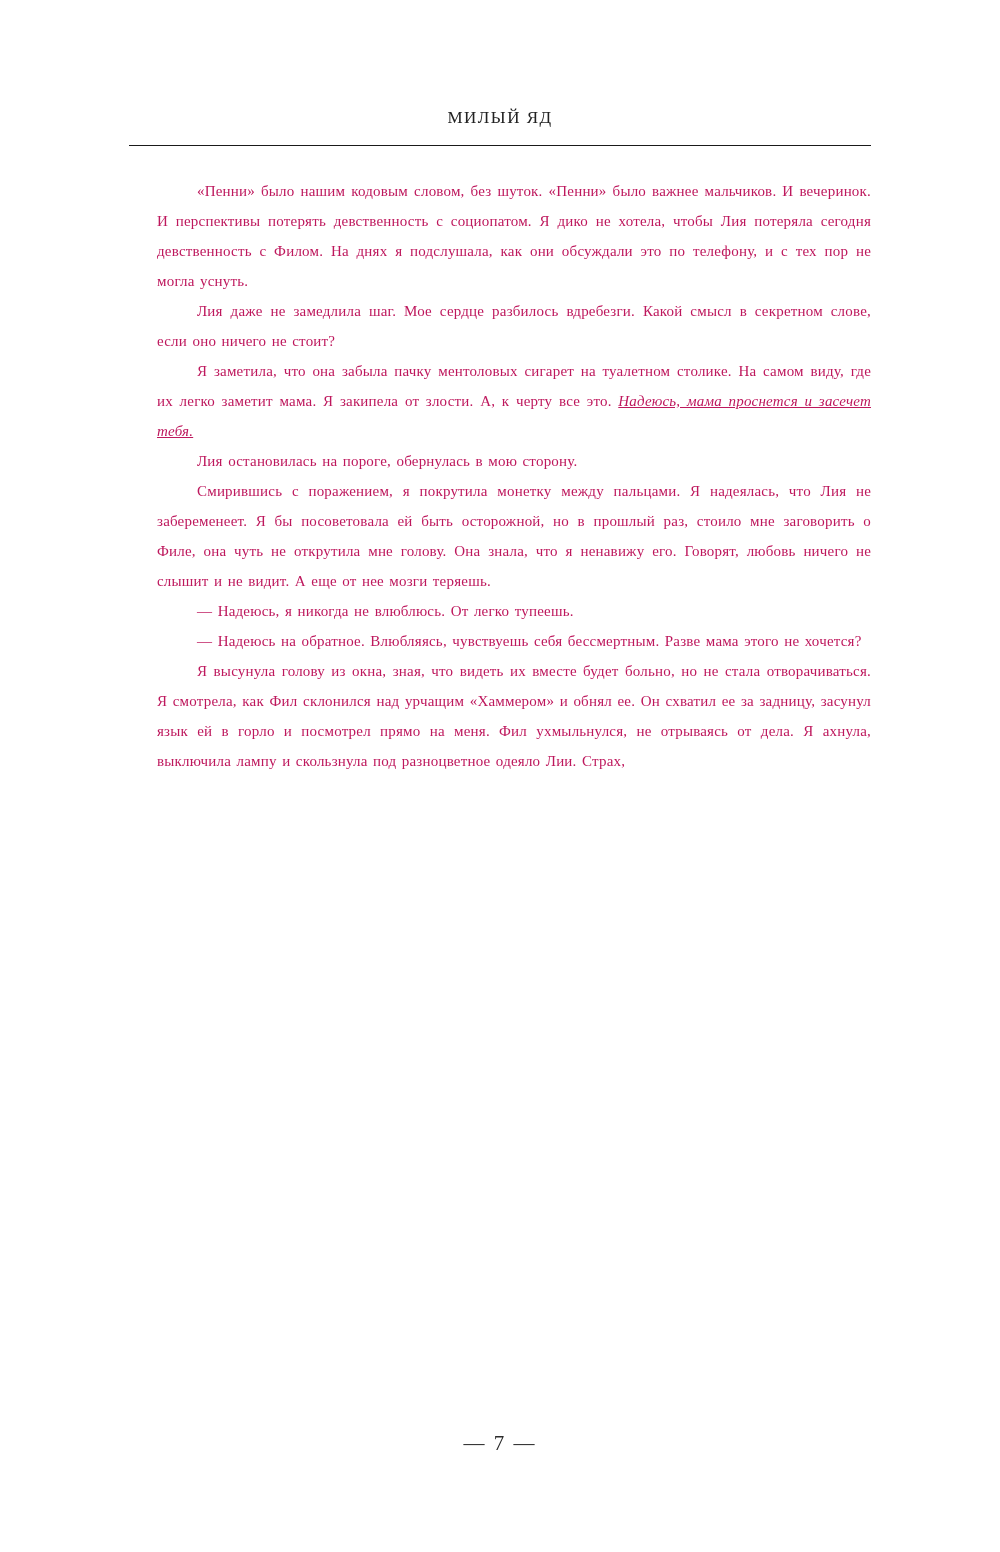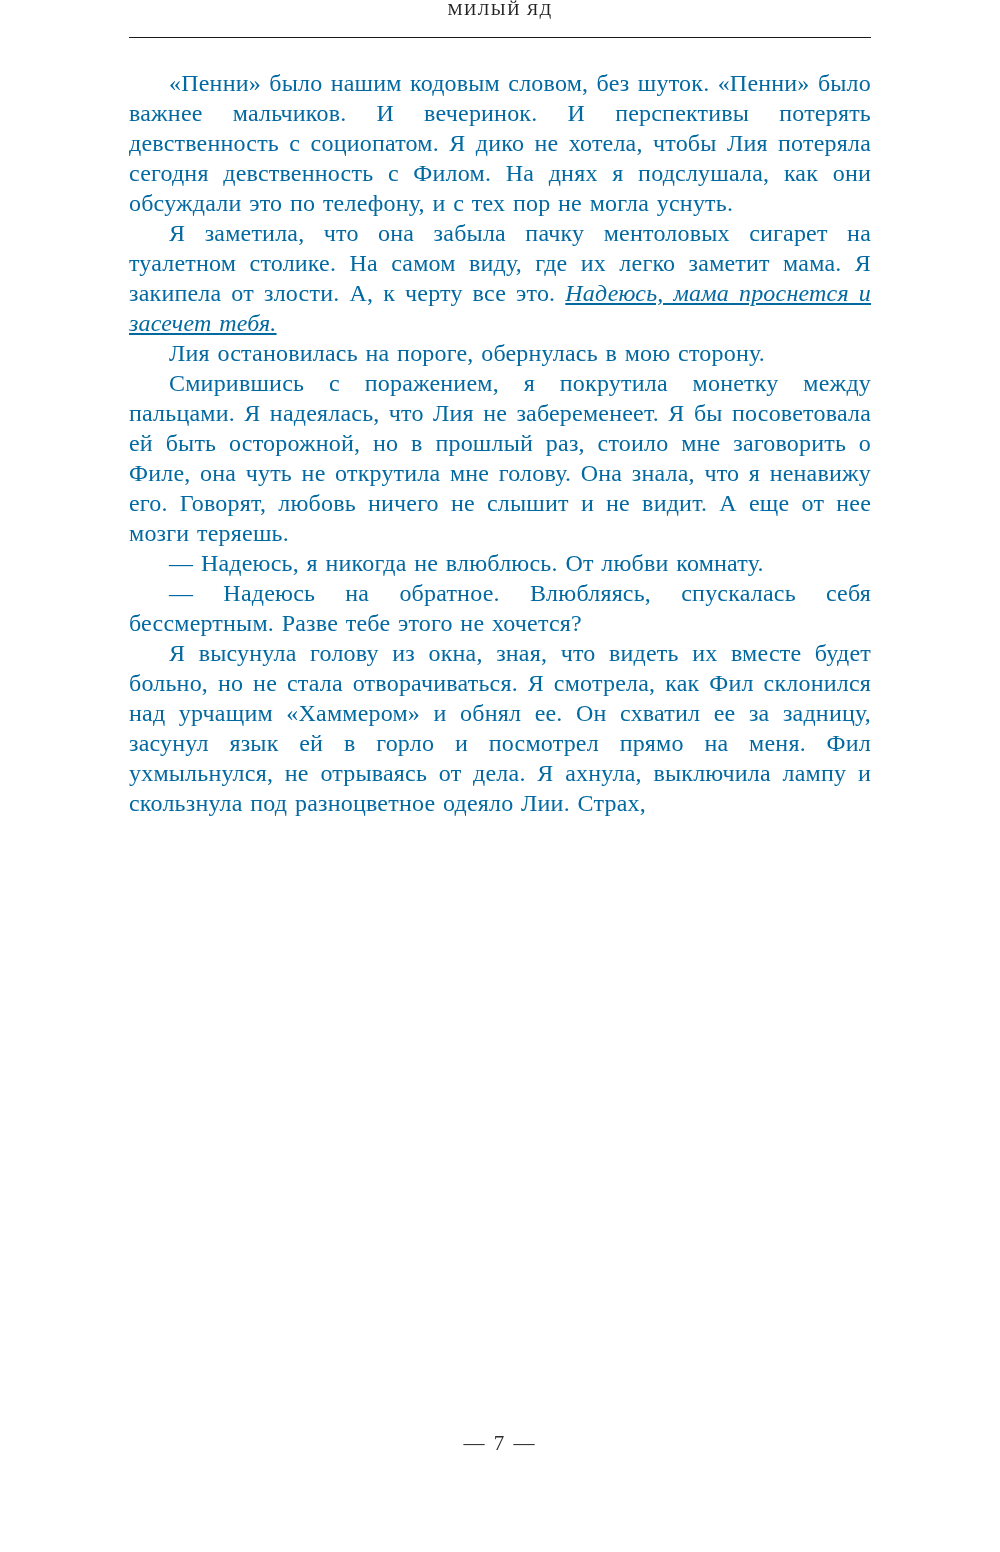--- a/index.html
+++ b/index.html
@@ -12,20 +12,21 @@
     width: 1000px;
     height: 1552px;
     font-family: "Liberation Serif", "DejaVu Serif", serif;
     color: #2b2b2b;
     overflow: hidden;
   }
 
   .page {
     width: 742px;
     margin: 0 auto;
+    padding-top: 108px;
     display: flex;
     flex-direction: column;
     height: 100%;
   }
 
   .running-header {
     text-align: center;
     font-size: 17px;
     letter-spacing: 1.5px;
     font-weight: normal;
@@ -37,28 +38,29 @@
     border-top: 1.5px solid #1a1a1a;
     margin-top: 17px;
     margin-bottom: 0;
   }
 
   .body-text {
     margin-top: 30px;
   }
 
   .body-text p {
-    font-size: 24px;
+    font-size: 15px;
     line-height: 30px;
     text-align: justify;
     text-indent: 40px;
     letter-spacing: 0.2px;
     word-spacing: 1.5px;
     hyphens: auto;
-    color: #0369a1;
+    color: #be185d;
+    margin-left: 28px;
   }
 
   .body-text p .em {
     font-style: italic;
     text-decoration: underline;
   }
 
   .page-footer {
     margin-top: auto;
     padding-bottom: 96px;
@@ -73,25 +75,26 @@
 
 <div class="page">
 
   <header>
     <div class="running-header">МИЛЫЙ ЯД</div>
     <hr class="header-divider">
   </header>
 
   <main class="body-text">
     <p>«Пенни» было нашим кодовым словом, без шуток. «Пенни» было важнее мальчиков. И вечеринок. И перспективы потерять девственность с социопатом. Я дико не хотела, чтобы Лия потеряла сегодня девственность с Филом. На днях я подслушала, как они обсуждали это по телефону, и с тех пор не могла уснуть.</p>
+    <p>Лия даже не замедлила шаг. Мое сердце разбилось вдребезги. Какой смысл в секретном слове, если оно ничего не стоит?</p>
     <p><span>Я заметила, что она забыла пачку ментоловых сигарет на туалетном столике. На самом виду, где их легко заметит мама. Я закипела от злости. А, к черту все это. </span><span class="em">Надеюсь, мама проснется и засечет тебя.</span></p>
     <p>Лия остановилась на пороге, обернулась в мою сторону.</p>
     <p>Смирившись с поражением, я покрутила монетку между пальцами. Я надеялась, что Лия не забеременеет. Я бы посоветовала ей быть осторожной, но в прошлый раз, стоило мне заговорить о Филе, она чуть не открутила мне голову. Она знала, что я ненавижу его. Говорят, любовь ничего не слышит и не видит. А еще от нее мозги теряешь.</p>
-    <p>— Надеюсь, я никогда не влюблюсь. От любви комнату.</p>
-    <p>— Надеюсь на обратное. Влюбляясь, спускалась себя бессмертным. Разве тебе этого не хочется?</p>
+    <p>— Надеюсь, я никогда не влюблюсь. От легко тупеешь.</p>
+    <p>— Надеюсь на обратное. Влюбляясь, чувствуешь себя бессмертным. Разве мама этого не хочется?</p>
     <p>Я высунула голову из окна, зная, что видеть их вместе будет больно, но не стала отворачиваться. Я смотрела, как Фил склонился над урчащим «Хаммером» и обнял ее. Он схватил ее за задницу, засунул язык ей в горло и посмотрел прямо на меня. Фил ухмыльнулся, не отрываясь от дела. Я ахнула, выключила лампу и скользнула под разноцветное одеяло Лии. Страх,</p>
   </main>
 
   <footer class="page-footer">
     <span>— 7 —</span>
   </footer>
 
 </div>
 
 </body></html>

